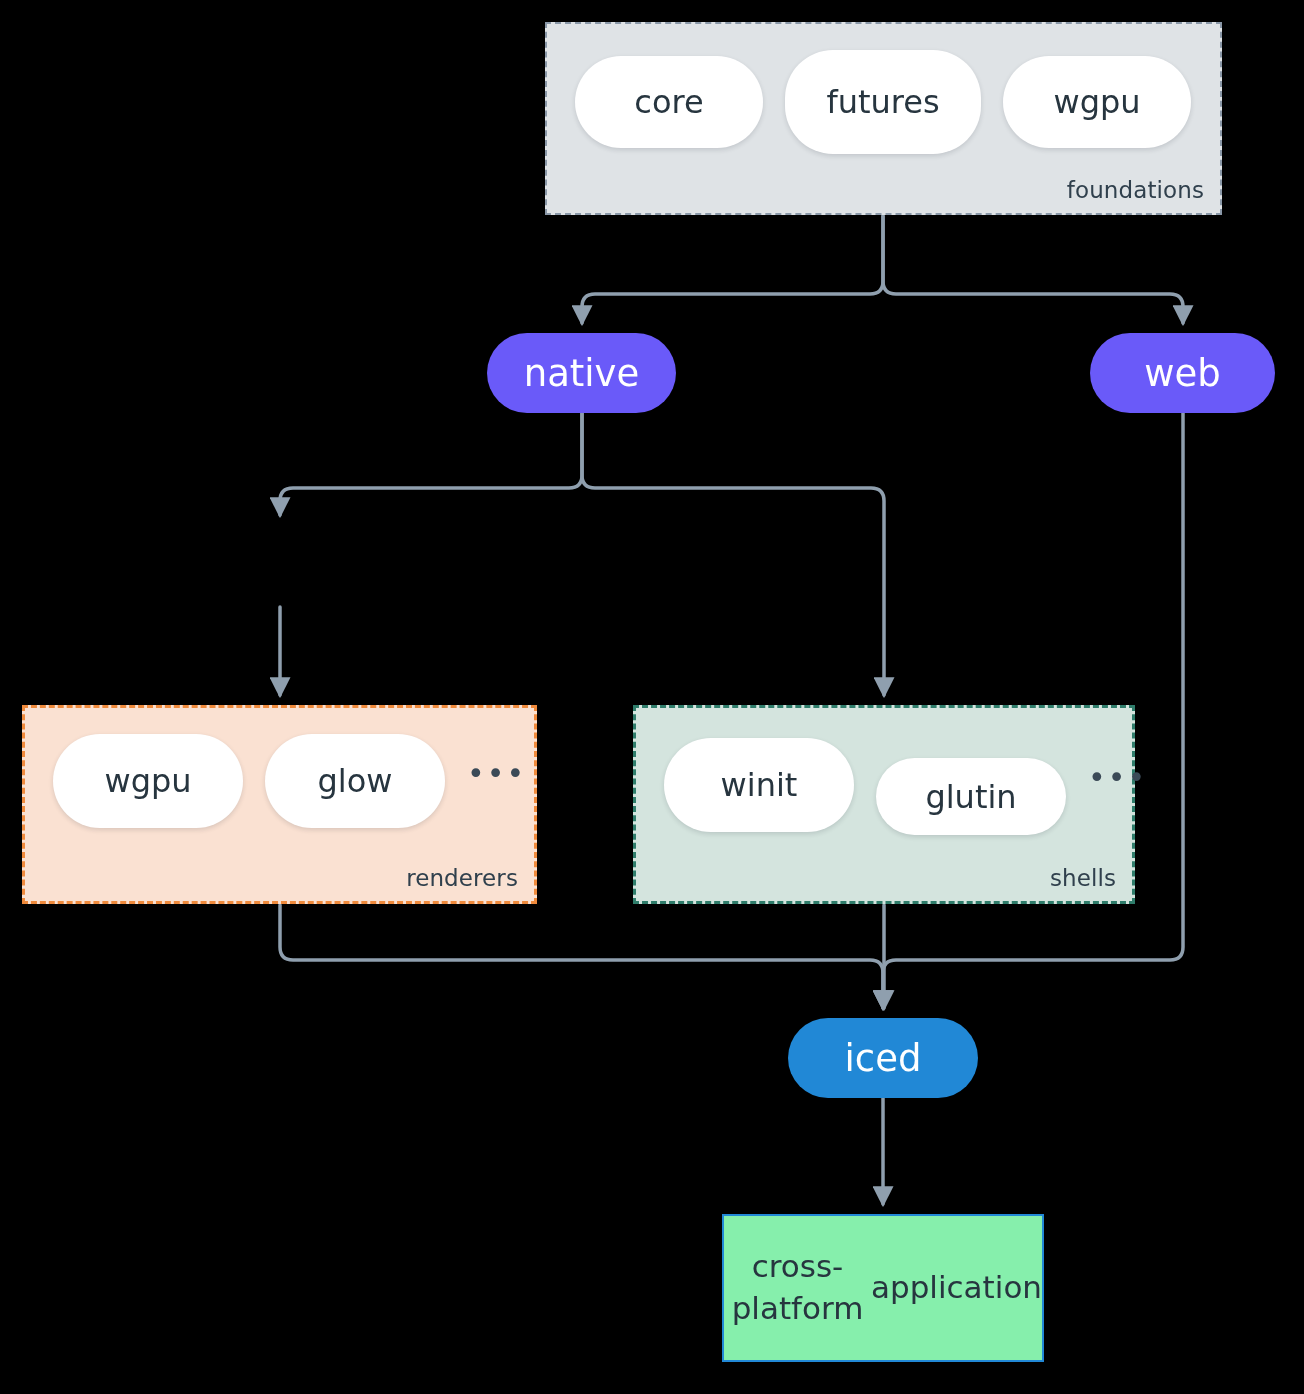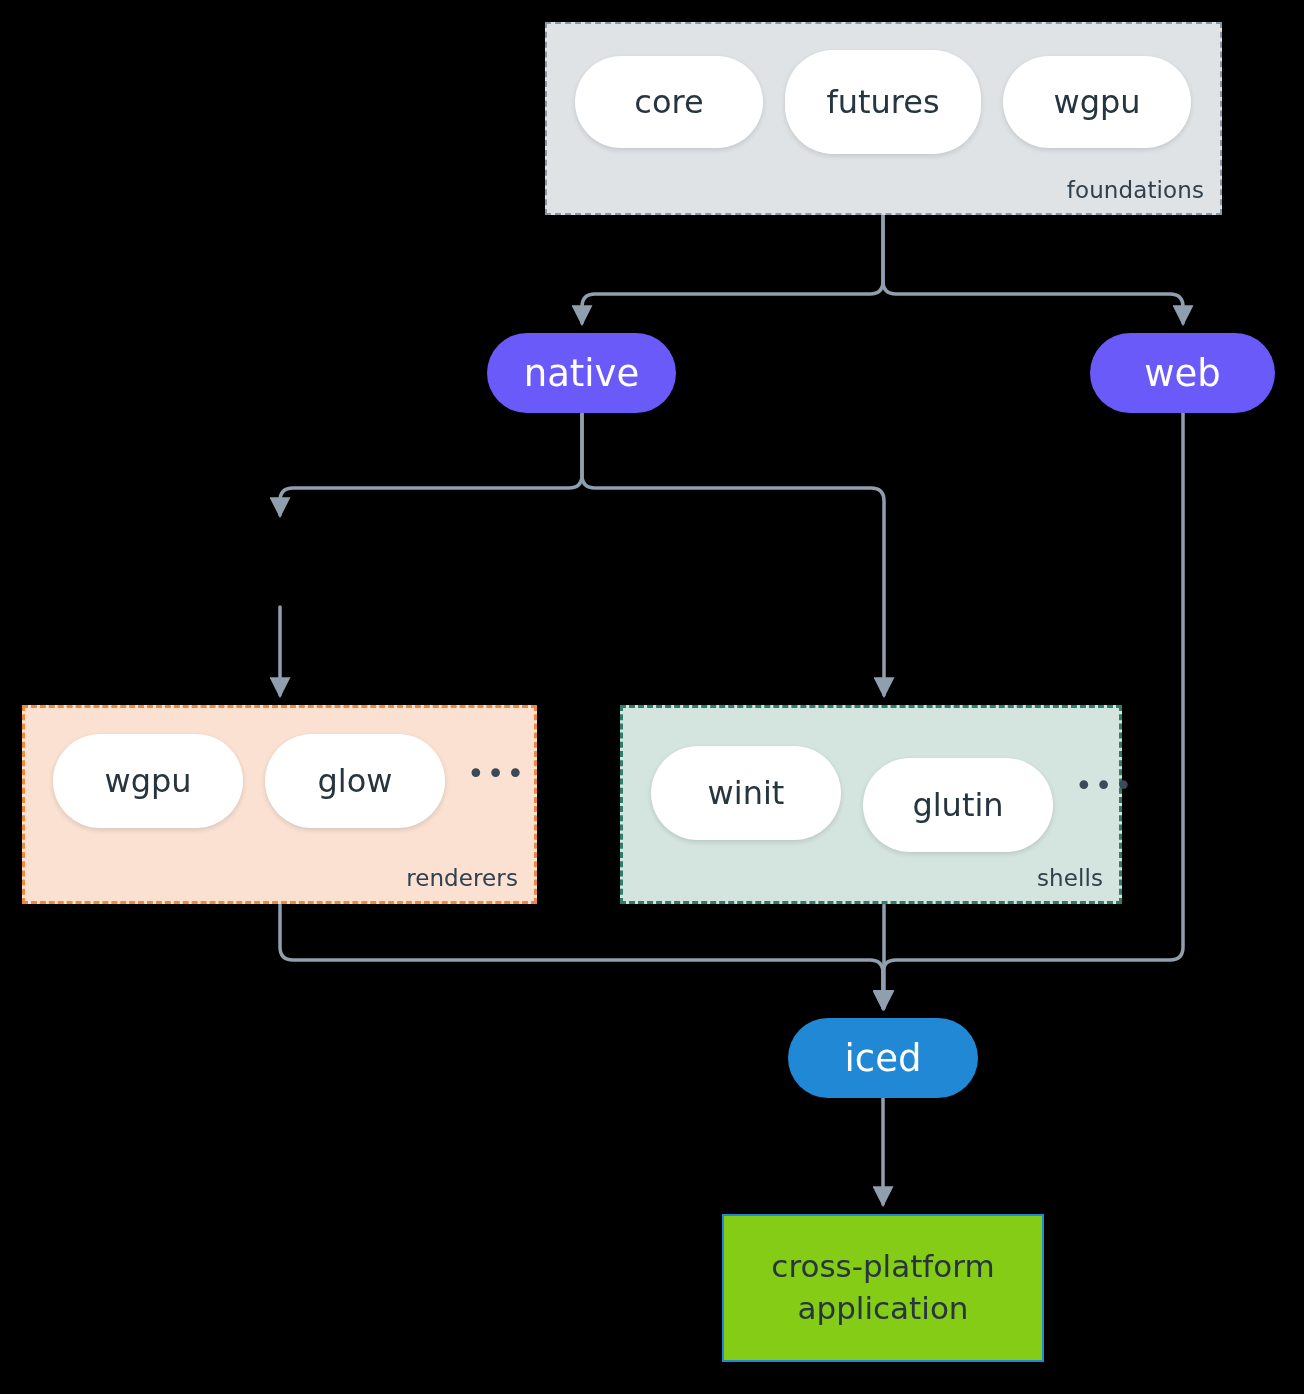--- a/index.html
+++ b/index.html
@@ -61,21 +61,21 @@
   }
   .group-renderers {
     left: 22px;
     top: 705px;
     width: 515px;
     height: 199px;
     background: #fae1d2;
     border: 3px dashed #ef8a3c;
   }
   .group-shells {
-    left: 620px;
+    left: 633px;
     top: 705px;
     width: 502px;
     height: 199px;
     background: #d4e4de;
     border: 3px dashed #2f7d6b;
   }
 
   
   .pill {
     background: #ffffff;
@@ -87,21 +87,21 @@
     font-size: 32px;
     box-shadow: 0 2px 5px rgba(20,30,45,0.14);
     white-space: nowrap;
   }
   .pill-core     { width: 188px; height: 92px; }
   .pill-futures  { width: 196px; height: 104px; }
   .pill-style    { width: 188px; height: 92px; }
   .pill-wgpu     { width: 190px; height: 94px; }
   .pill-glow     { width: 180px; height: 94px; }
   .pill-winit    { width: 190px; height: 94px; }
-  .pill-glutin   { width: 190px; height: 94px; margin-top: 24px; }
+  .pill-glutin   { width: 190px; height: 77px; margin-top: 24px; }
 
   .ellipsis {
     color: #3b4a57;
     font-size: 30px;
     letter-spacing: 2px;
     line-height: 1;
     padding-bottom: 14px;
     white-space: nowrap;
   }
 
@@ -123,24 +123,24 @@
   .node-iced     { left: 788px;  top: 1018px; width: 190px; height: 80px; background: #2188d6; }
 
   
   .box-app {
     position: absolute;
     left: 722px;
     top: 1214px;
     width: 322px;
     height: 148px;
     box-sizing: border-box;
-    background: #84cc16;
+    background: #86efac;
     border: 2px solid #2188d6;
     display: flex;
-    flex-direction: column;
+    flex-direction: row;
     align-items: center;
     justify-content: center;
     color: #27353f;
     font-size: 31px;
     line-height: 1.35;
     text-align: center;
   }
 </style>
 </head>
 <body>

